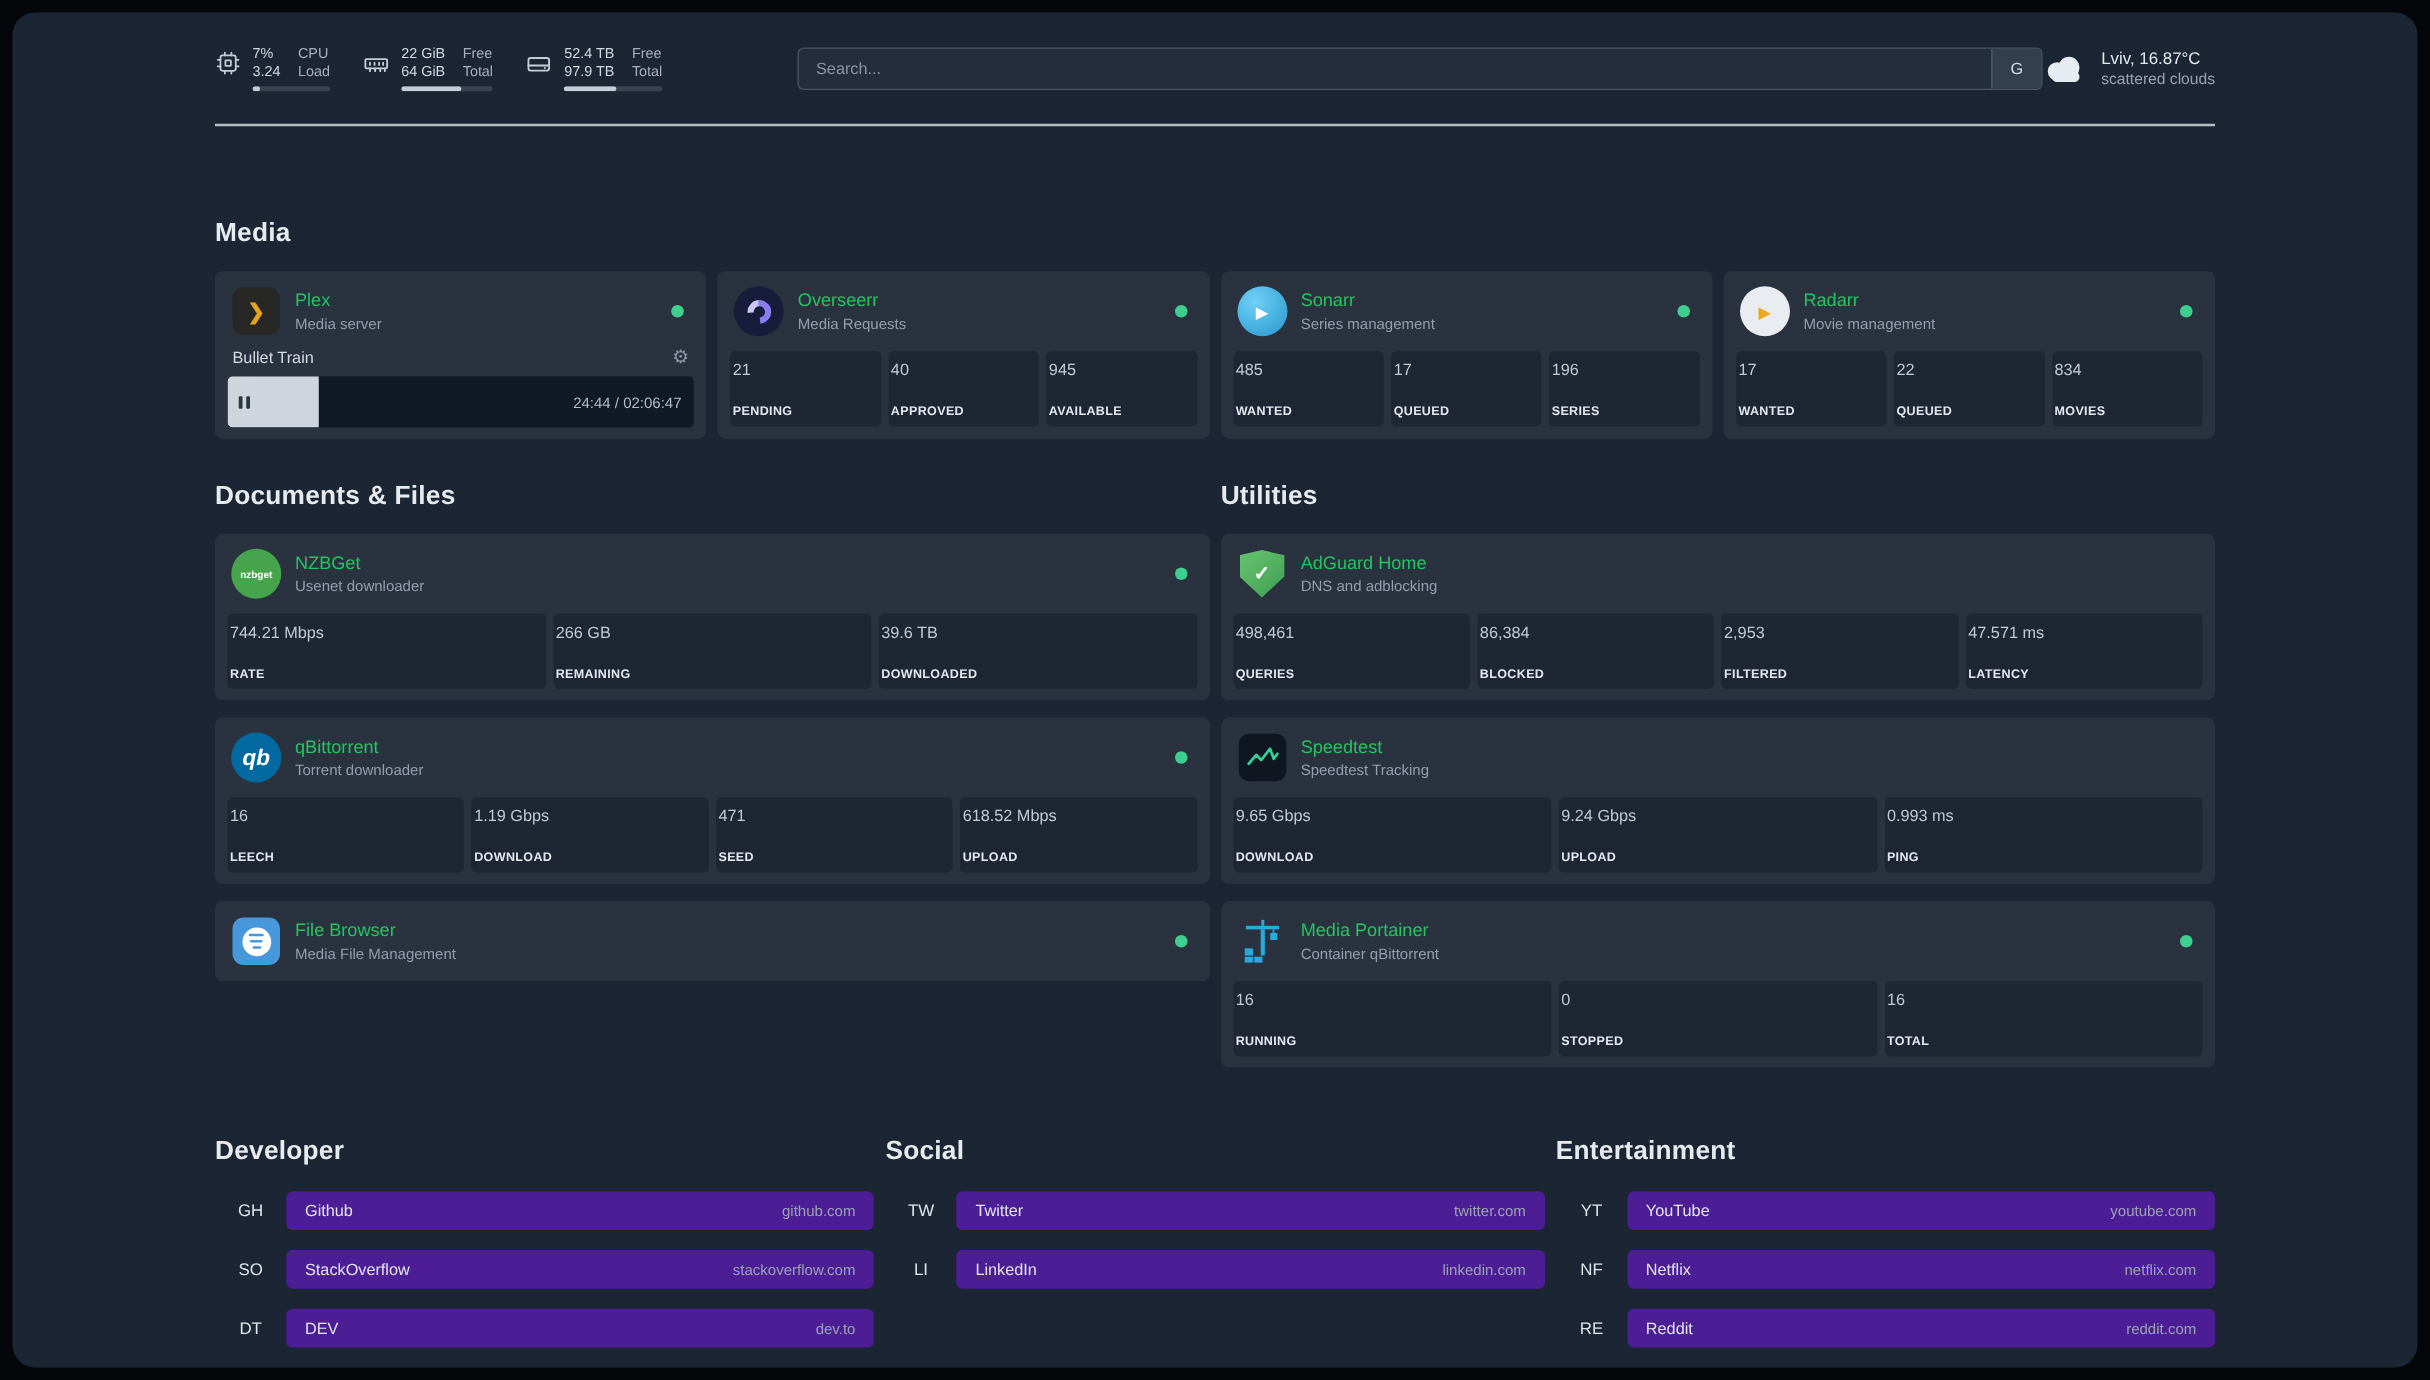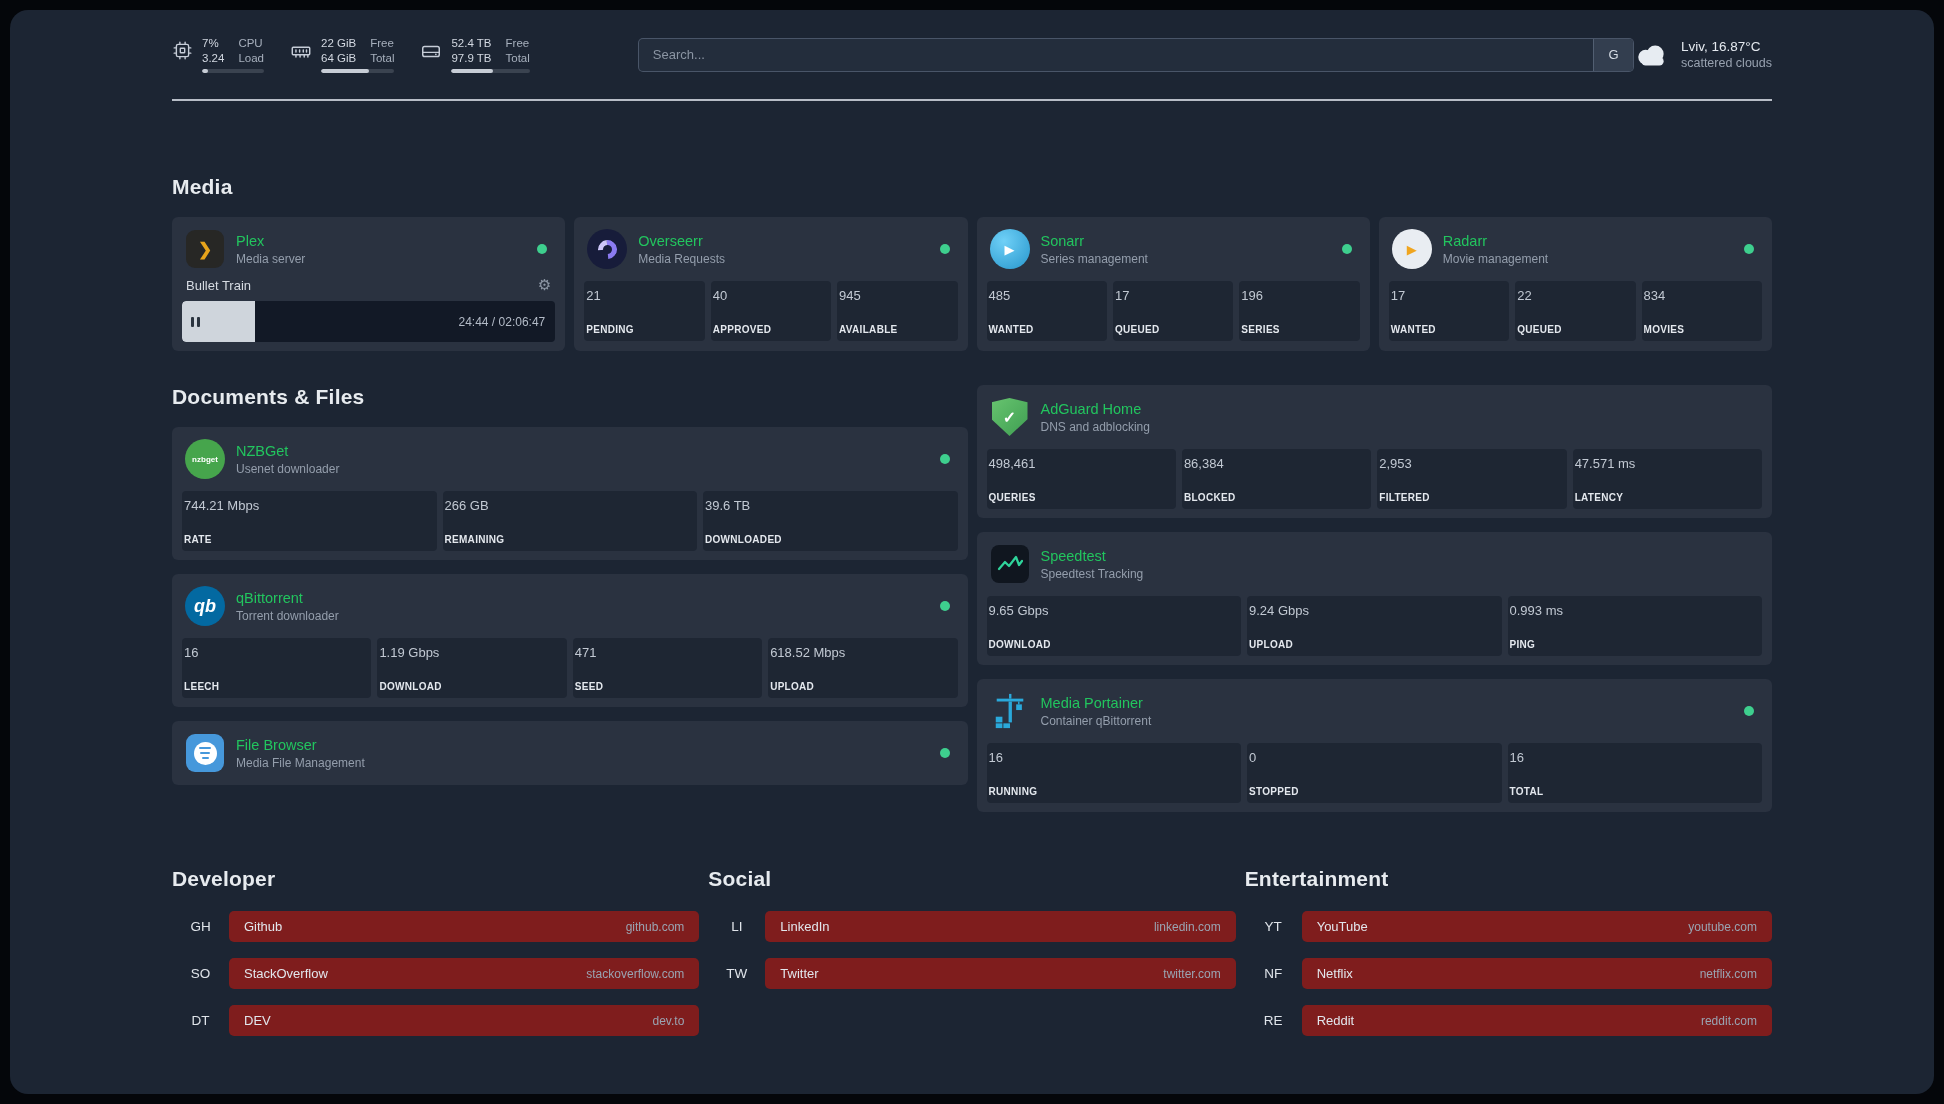--- a/index.html
+++ b/index.html
@@ -66,21 +66,21 @@
   
   .cols { margin-top:34px; display:grid; grid-template-columns:1fr 1fr; gap:9px; align-items:start; }
   .col .section-title { margin-bottom:18px; }
   .col .card { margin-bottom:14px; }
 
   
   .bookmarks { margin-top:41px; display:grid; grid-template-columns:repeat(3,1fr); gap:9px; align-items:start; }
   .bm-col .section-title { margin-bottom:20px; }
   .bm-row { display:flex; align-items:center; margin-bottom:16px; cursor:pointer; }
   .bm-abbr { width:57px; text-align:center; font-size:13.5px; color:#dfe4ea; flex:none; }
-  .bm-pill { flex:1; height:31px; background:#7f1d1d; border-radius:5px; display:flex;
+  .bm-pill { flex:1; height:31px; background:#4c1d95; border-radius:5px; display:flex;
              align-items:center; justify-content:space-between; padding:0 15px; }
   .bm-name { font-size:13px; color:#e2e6ec; }
   .bm-url { font-size:12px; color:#9aa4b2; }
 
   
   .icon-round { width:40px; height:40px; border-radius:50%; display:flex; align-items:center; justify-content:center; }
   .plex-ic { width:38px; height:38px; border-radius:9px; background:#272725; color:#e7a41b;
              font-size:17px; font-weight:700; display:flex; align-items:center; justify-content:center; }
   .overseerr-ic { background:#171c3a; }
   .overseerr-swirl { width:19px; height:19px; border:5px solid #8b7bf1; border-left-color:#cdc6f8;
@@ -376,20 +376,21 @@
             <div class="titles">
               <div class="svc-name">File Browser</div>
               <div class="svc-sub">Media File Management</div>
             </div>
             <span class="dot"></span>
           </div>
         </div>
       </div>
 
       <div class="col">
+        <h2 class="section-title">Utilities</h2>
 
         <div class="card">
           <div class="card-head">
             <span class="svc-icon">
                 <span class="adguard-ic">✓</span>
               </span>
             <div class="titles">
               <div class="svc-name">AdGuard Home</div>
               <div class="svc-sub">DNS and adblocking</div>
             </div>
@@ -504,33 +505,33 @@
           <span class="bm-pill">
             <span class="bm-name">DEV</span>
             <span class="bm-url">dev.to</span>
           </span>
         </div>
       </div>
 
       <div class="bm-col">
         <h2 class="section-title">Social</h2>
         <div class="bm-row">
+          <span class="bm-abbr">TW</span>
+          <span class="bm-pill">
+            <span class="bm-name">Twitter</span>
+            <span class="bm-url">twitter.com</span>
+          </span>
+        </div>
+        <div class="bm-row">
           <span class="bm-abbr">LI</span>
           <span class="bm-pill">
             <span class="bm-name">LinkedIn</span>
             <span class="bm-url">linkedin.com</span>
           </span>
         </div>
-        <div class="bm-row">
-          <span class="bm-abbr">TW</span>
-          <span class="bm-pill">
-            <span class="bm-name">Twitter</span>
-            <span class="bm-url">twitter.com</span>
-          </span>
-        </div>
       </div>
 
       <div class="bm-col">
         <h2 class="section-title">Entertainment</h2>
         <div class="bm-row">
           <span class="bm-abbr">YT</span>
           <span class="bm-pill">
             <span class="bm-name">YouTube</span>
             <span class="bm-url">youtube.com</span>
           </span>

